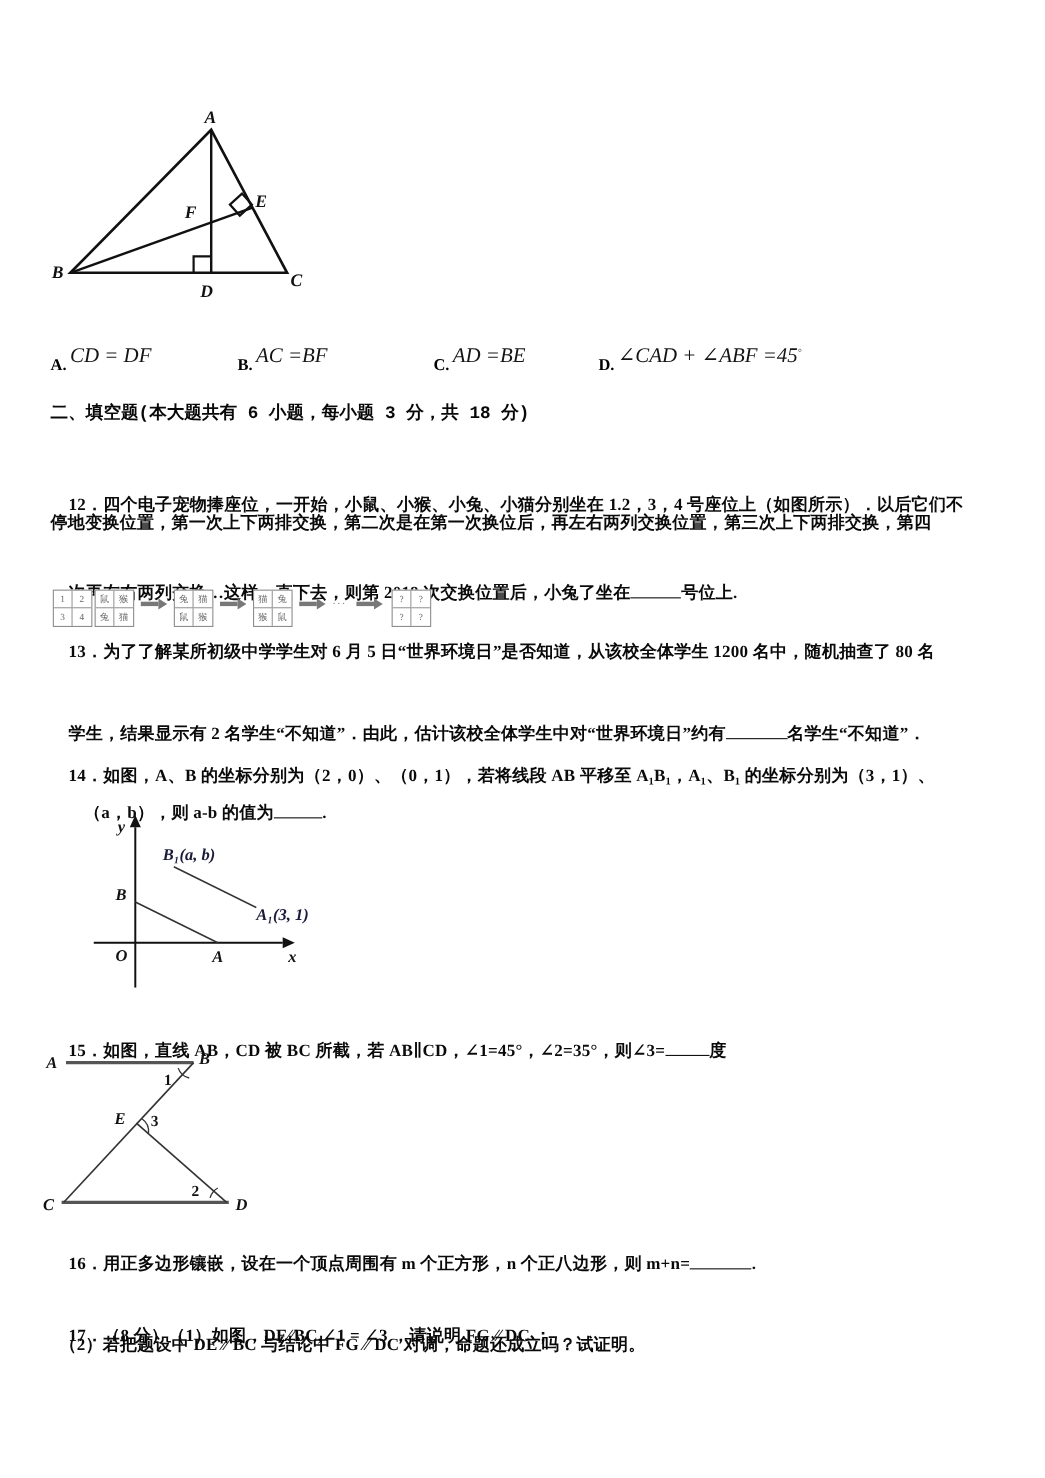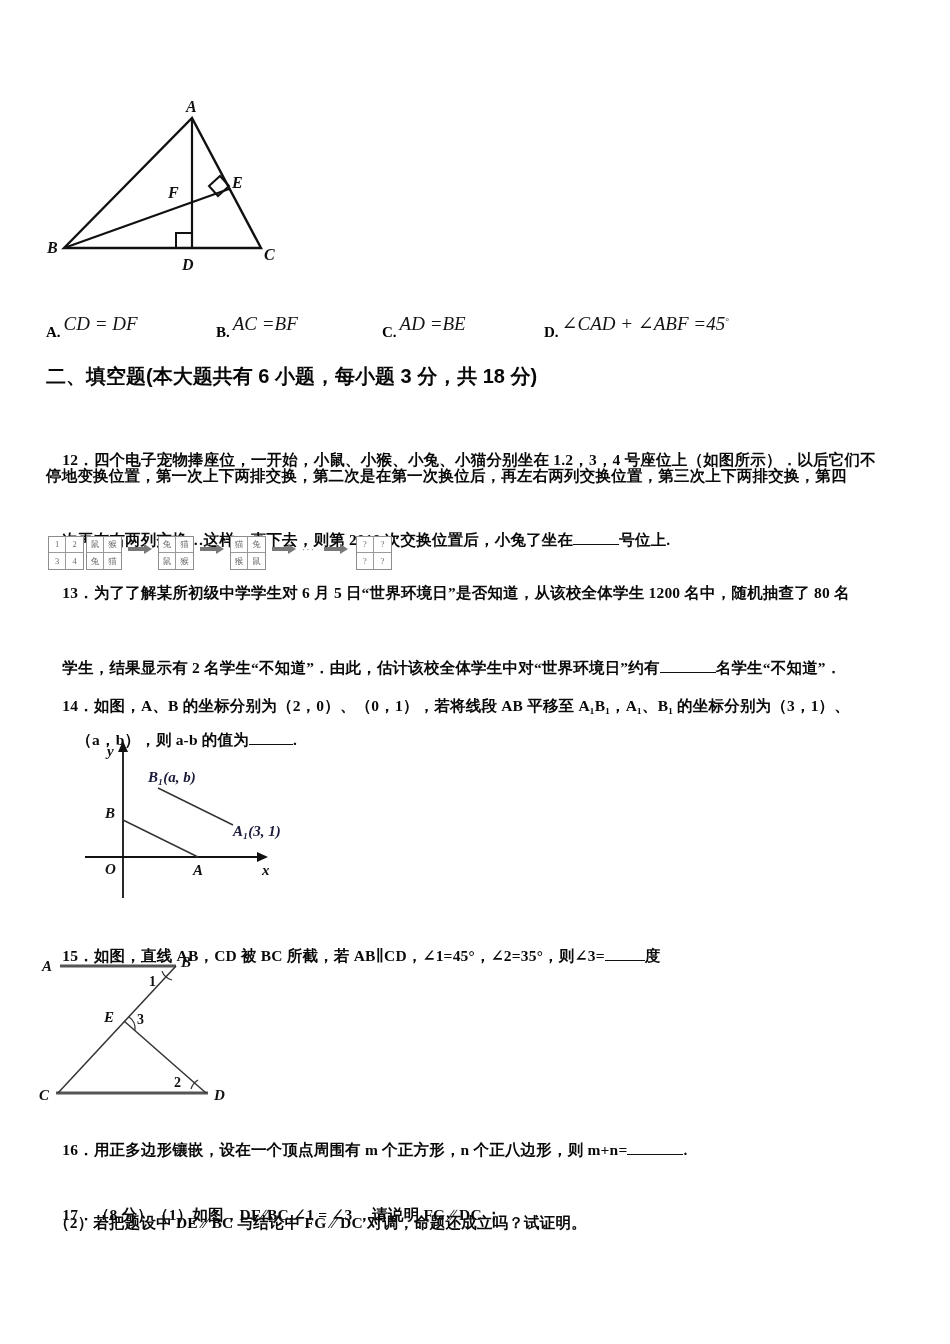--- a/index.html
+++ b/index.html
@@ -25,23 +25,23 @@
   .qtext {
     font-family: "Liberation Serif", "DejaVu Serif", serif;
     font-weight: bold;
     font-size: 15.5px;
     line-height: 38px;
     letter-spacing: 0.2px;
     color: #0a0a0a;
     white-space: pre-wrap;
   }
   .section-head {
-    font-family: Liberation Sans, sans-serif;
+    font-family: Liberation Mono, monospace;
     font-weight: bold;
-    font-size: 20px;
+    font-size: 16px;
     line-height: 26px;
     color: #080808;
   }
   .fill-blank {
     display: inline-block;
     border-bottom: 1.4px solid #111;
     vertical-align: baseline;
   }
 
   
@@ -169,21 +169,21 @@
     </svg>
   </div>
 
   <div class="choices">
     <div class="choice" style="left:0px;">
       <span class="lbl">A.</span><span class="expr">CD = DF</span>
     </div>
     <div class="choice" style="left:170px;">
       <span class="lbl">B.</span><span class="expr">AC =BF</span>
     </div>
-    <div class="choice" style="left:336px;">
+    <div class="choice" style="left:348px;">
       <span class="lbl">C.</span><span class="expr">AD =BE</span>
     </div>
     <div class="choice" style="left:498px;margin-top:42px;">
       <span class="lbl">D.</span><span class="expr"><span>∠CAD + ∠ABF =45</span><span class="sup">◦</span></span>
     </div>
   </div>
 
   <div class="abs section-head" style="left:46px; top:363px; width:860px;">二、填空题(本大题共有 6 小题，每小题 3 分，共 18 分)</div>
 
 

